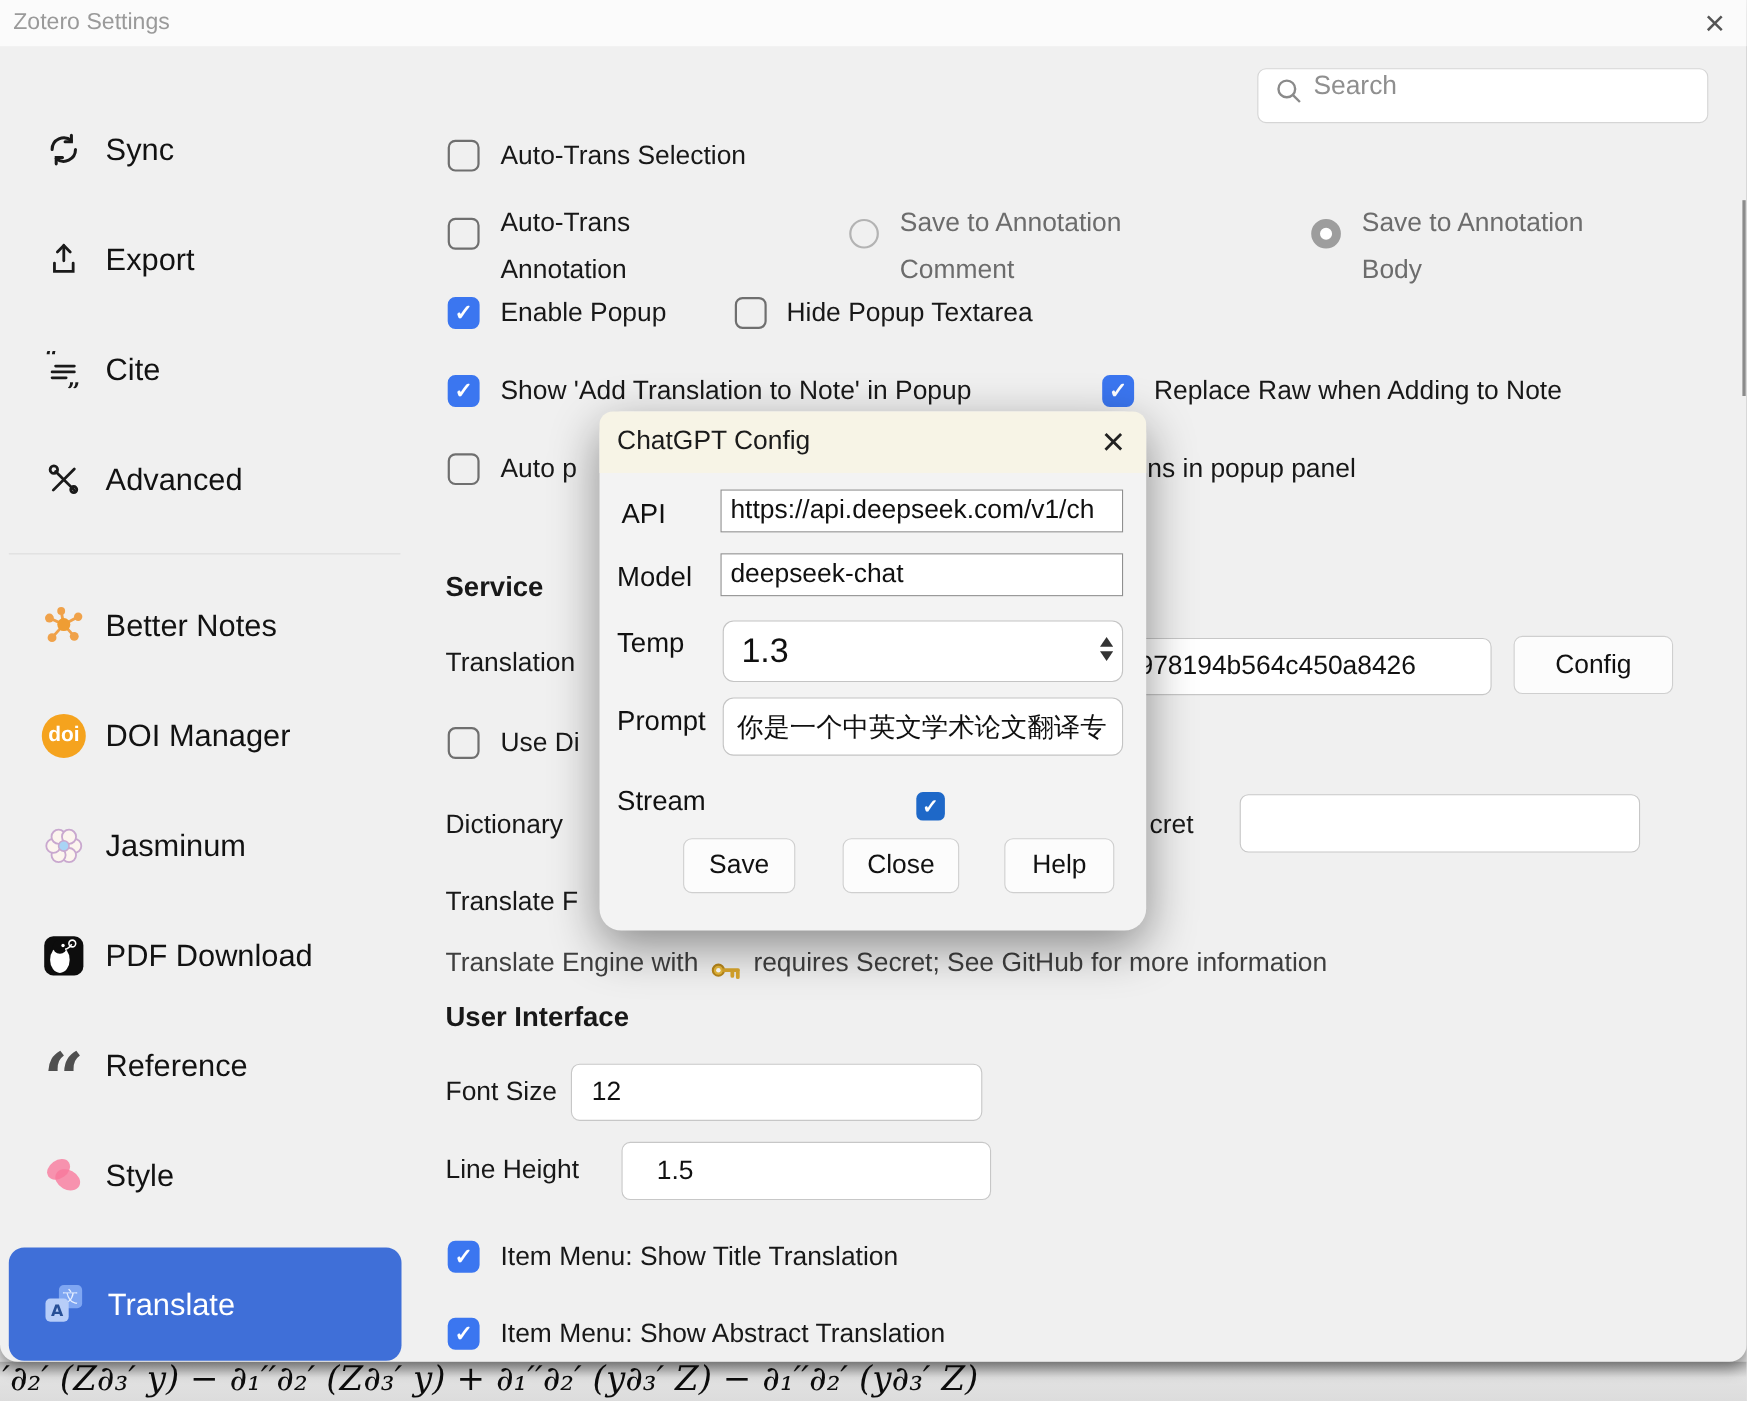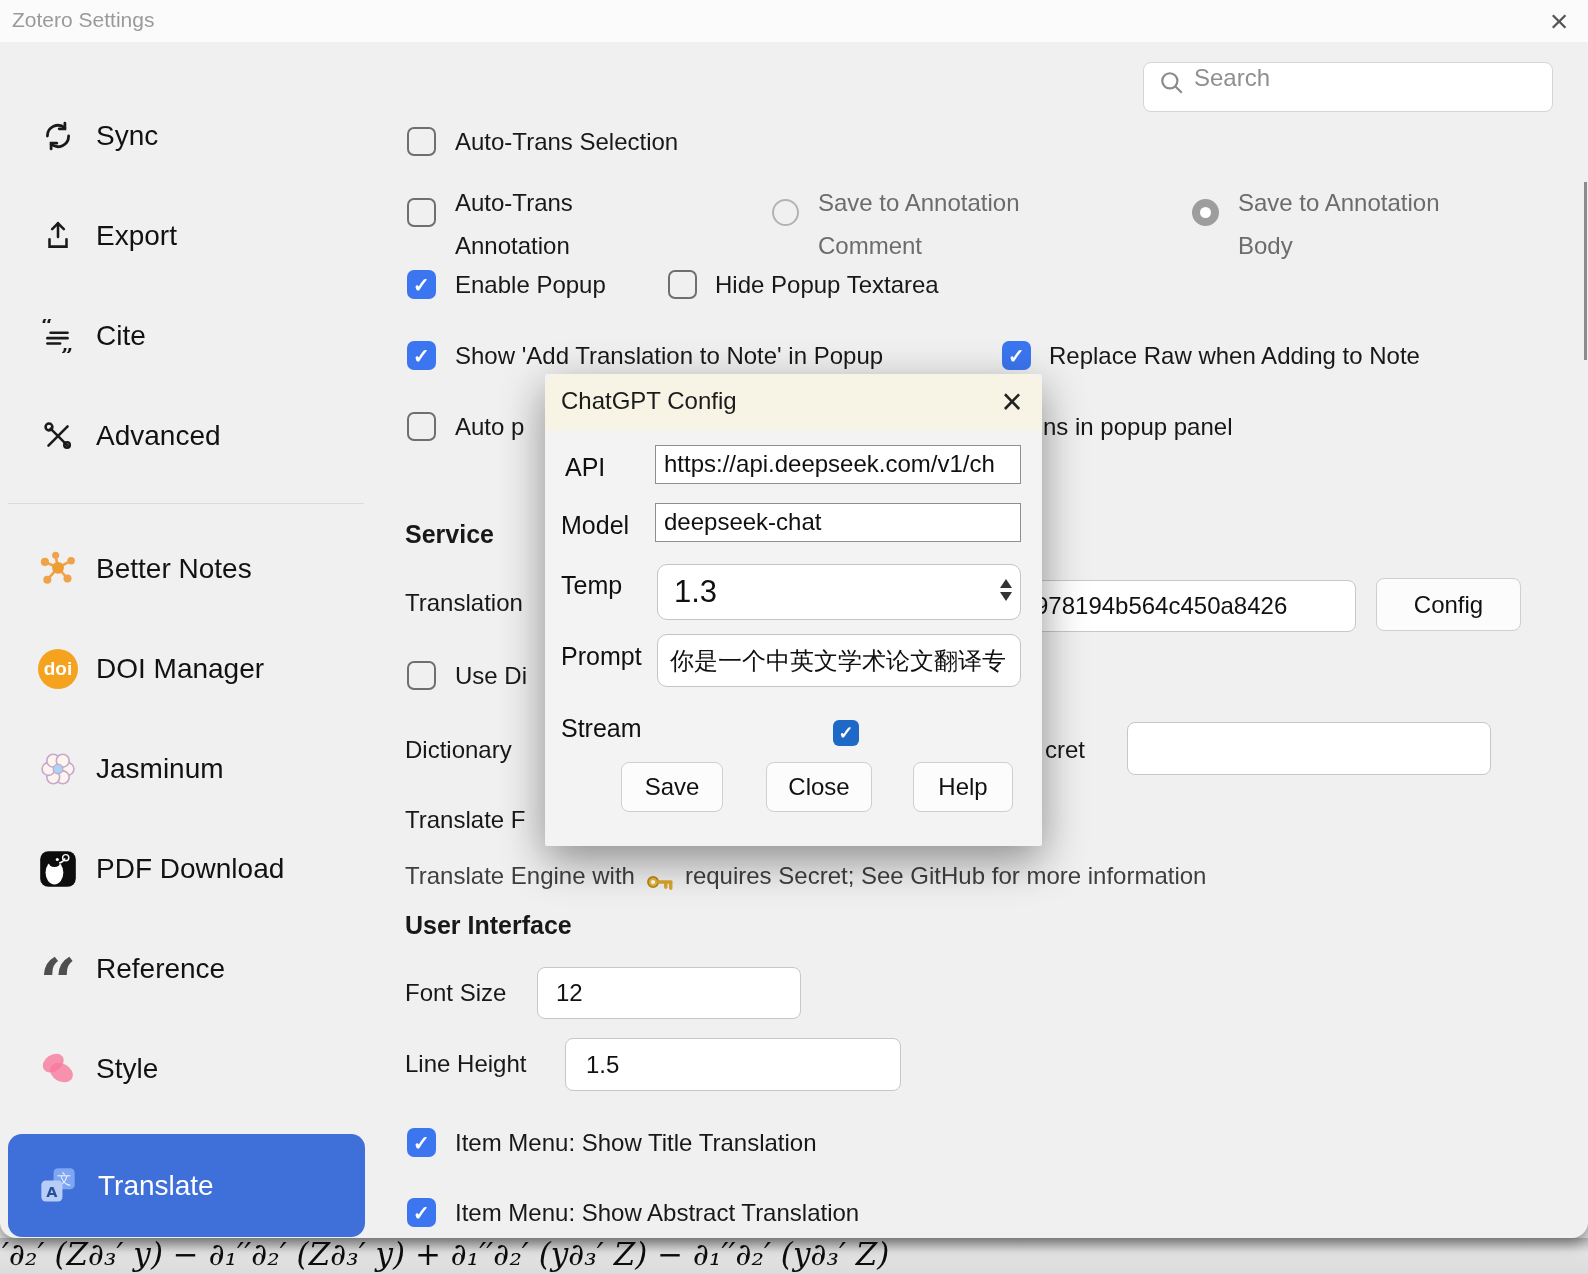--- a/index.html
+++ b/index.html
@@ -39,21 +39,21 @@
   .cb.on::after{content:"✓";color:#fff;font-size:20px;font-weight:bold;}
   .radio{width:27px;height:27px;border-radius:50%;border:2px solid #b3b3b3;box-sizing:border-box;}
   .radio.sel{border:8px solid #9d9d9d;background:#fff;}
   .field{background:#fff;border:1px solid #c7c7c7;border-radius:8px;box-sizing:border-box;
          display:flex;align-items:center;overflow:hidden;}
   .field .val{font-size:24px;color:#111;white-space:nowrap;padding-left:12px;}
   .btn{background:#fcfcfc;border:1px solid #cfcfcf;border-radius:8px;display:flex;align-items:center;
        justify-content:center;font-size:24px;color:#111;box-sizing:border-box;}
   .note{display:flex;align-items:flex-start;gap:10px;font-size:24px;color:#3f3f3f;white-space:nowrap;}
   
-  .dialog{left:545px;top:374px;width:497px;height:472px;background:#f3f3f3;border-radius:2px;
+  .dialog{left:545px;top:374px;width:497px;height:472px;background:#f3f3f3;border-radius:20px;
           box-shadow:0 14px 44px rgba(0,0,0,.42);}
   .dlg-head{left:0;top:0;width:497px;height:56px;background:#f7f4e6;border-radius:12px 12px 0 0;}
   .dlg-title{left:16px;top:13px;font-size:24px;color:#1b1b1b;}
   .dlg-close{left:443px;top:4px;width:48px;height:48px;display:flex;align-items:center;justify-content:center;
              font-size:36px;font-weight:300;color:#222;}
   .dlg-lbl{font-size:25px;color:#101010;}
   .ibox{background:#fff;border:1px solid #8f8f8f;box-sizing:border-box;overflow:hidden;}
   .ibox input{border:none;outline:none;width:100%;font-size:24px;color:#101010;padding:4px 8px;
               font-family:"Liberation Sans",sans-serif;background:transparent;}
   .rbox{background:#fff;border:1px solid #c4c4c4;border-radius:10px;box-sizing:border-box;overflow:hidden;
@@ -272,27 +272,27 @@
           <circle cx="7" cy="13" r="1.8" fill="#fff"></circle>
           <path d="M11.5 13h11M18 13v4.5M22.3 13v5.5" stroke="#d9a62c" stroke-width="3" stroke-linecap="round" fill="none"></path>
           </svg>
       </span>
       <span>requires Secret; See GitHub for more information</span>
     </div>
 
     <div class="abs lbl b" style="left:405px;top:911px">User Interface</div>
 
     <div class="abs lbl" style="left:405px;top:979px">Font Size</div>
-    <div class="abs field" style="left:537px;top:967px;width:264px;height:52px">
+    <div class="abs field" style="left:519px;top:967px;width:374px;height:52px">
       <span class="val" style="padding-left:18px">12</span>
     </div>
 
     <div class="abs lbl" style="left:405px;top:1050px">Line Height</div>
     <div class="abs field" style="left:565px;top:1038px;width:336px;height:53px">
-      <span class="val" style="padding-left:20px">1.5</span>
+      <span class="val" style="padding-left:31px">1.5</span>
     </div>
 
     <div class="abs cb on" style="left:407px;top:1128px"></div>
     <div class="abs lbl" style="left:455px;top:1129px">Item Menu: Show Title Translation</div>
 
     <div class="abs cb on" style="left:407px;top:1198px"></div>
     <div class="abs lbl" style="left:455px;top:1199px">Item Menu: Show Abstract Translation</div>
 
     <div class="abs dialog">
       <div class="abs dlg-head"></div>

